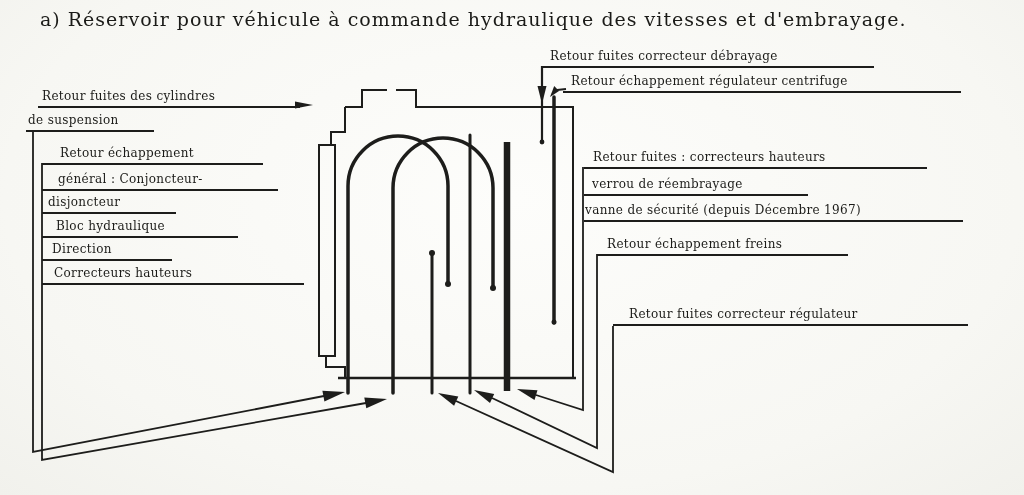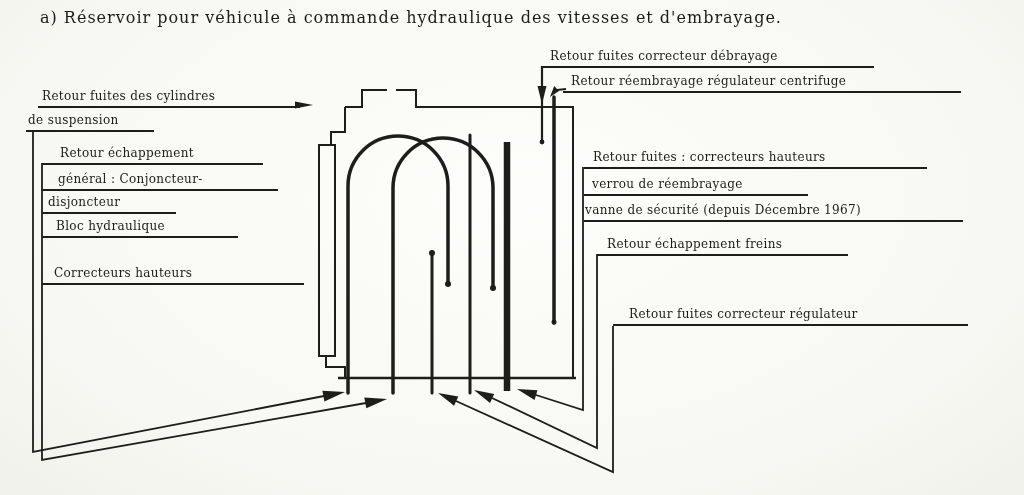--- a/index.html
+++ b/index.html
@@ -13,21 +13,21 @@
   }
   #diagram-svg{position:absolute;left:0;top:0;width:1024px;height:495px;}
   .lbl{
     position:absolute;white-space:nowrap;overflow:visible;
     font-size:12px;letter-spacing:.35px;
     border-bottom:2px solid #1d1d1b;
     display:flex;align-items:flex-end;line-height:19px;
   }
   #title{
     position:absolute;left:40px;top:8px;white-space:nowrap;
-    font-size:16px;letter-spacing:1px;
+    font-size:19px;letter-spacing:1px;
   }
 </style>
 </head>
 <body>
 
 <div id="page">
 
   <svg id="diagram-svg" viewBox="0 0 1024 495" fill="none" stroke="#1d1d1b" stroke-width="2">
 
     <g>
@@ -92,29 +92,30 @@
       <polygon points="438,393 458.3,396.6 454.1,405.8" fill="#1d1d1b" stroke="none"></polygon>
     </g>
     <g>
       <polygon points="313,105 295,101.5 295,108.5" fill="#1d1d1b" stroke="none"></polygon>
     </g>
   </svg>
 
   <div id="title">a) Réservoir pour véhicule à commande hydraulique des vitesses et d'embrayage.</div>
 
   <div class="lbl" style="left:542px;top:45px;width:324px;height:21px;padding-left:8px">Retour fuites correcteur débrayage</div>
-  <div class="lbl" style="left:563px;top:70px;width:390px;height:21px;padding-left:8px">Retour réembrayage régulateur centrifuge</div>
+  <div class="lbl" style="left:563px;top:70px;width:390px;height:21px;padding-left:8px">Retour échappement régulateur centrifuge</div>
 
   <div class="lbl" style="left:38px;top:84px;width:258px;height:22px;padding-left:4px">Retour fuites des cylindres</div>
   <div class="lbl" style="left:26px;top:108px;width:126px;height:22px;padding-left:2px">de suspension</div>
 
   <div class="lbl" style="left:42px;top:141px;width:203px;height:22px;padding-left:18px">Retour échappement</div>
   <div class="lbl" style="left:42px;top:167px;width:220px;height:22px;padding-left:16px">général : Conjoncteur-</div>
   <div class="lbl" style="left:42px;top:190px;width:128px;height:22px;padding-left:6px">disjoncteur</div>
   <div class="lbl" style="left:42px;top:213px;width:182px;height:23px;padding-left:14px">Bloc hydraulique</div>
+  <div class="lbl" style="left:42px;top:237px;width:120px;height:22px;padding-left:10px">Direction</div>
   <div class="lbl" style="left:42px;top:260px;width:250px;height:23px;padding-left:12px">Correcteurs hauteurs</div>
 
   <div class="lbl" style="left:584px;top:171px;width:216px;height:23px;padding-left:8px">verrou de réembrayage</div>
   <div class="lbl" style="left:584px;top:144px;width:334px;height:23px;padding-left:9px">Retour fuites : correcteurs hauteurs</div>
   <div class="lbl" style="left:584px;top:197px;width:378px;height:23px;padding-left:1px">vanne de sécurité (depuis Décembre 1967)</div>
 
   <div class="lbl" style="left:597px;top:231px;width:241px;height:23px;padding-left:10px">Retour échappement freins</div>
   <div class="lbl" style="left:613px;top:301px;width:339px;height:23px;padding-left:16px">Retour fuites correcteur régulateur</div>
 
 </div>

